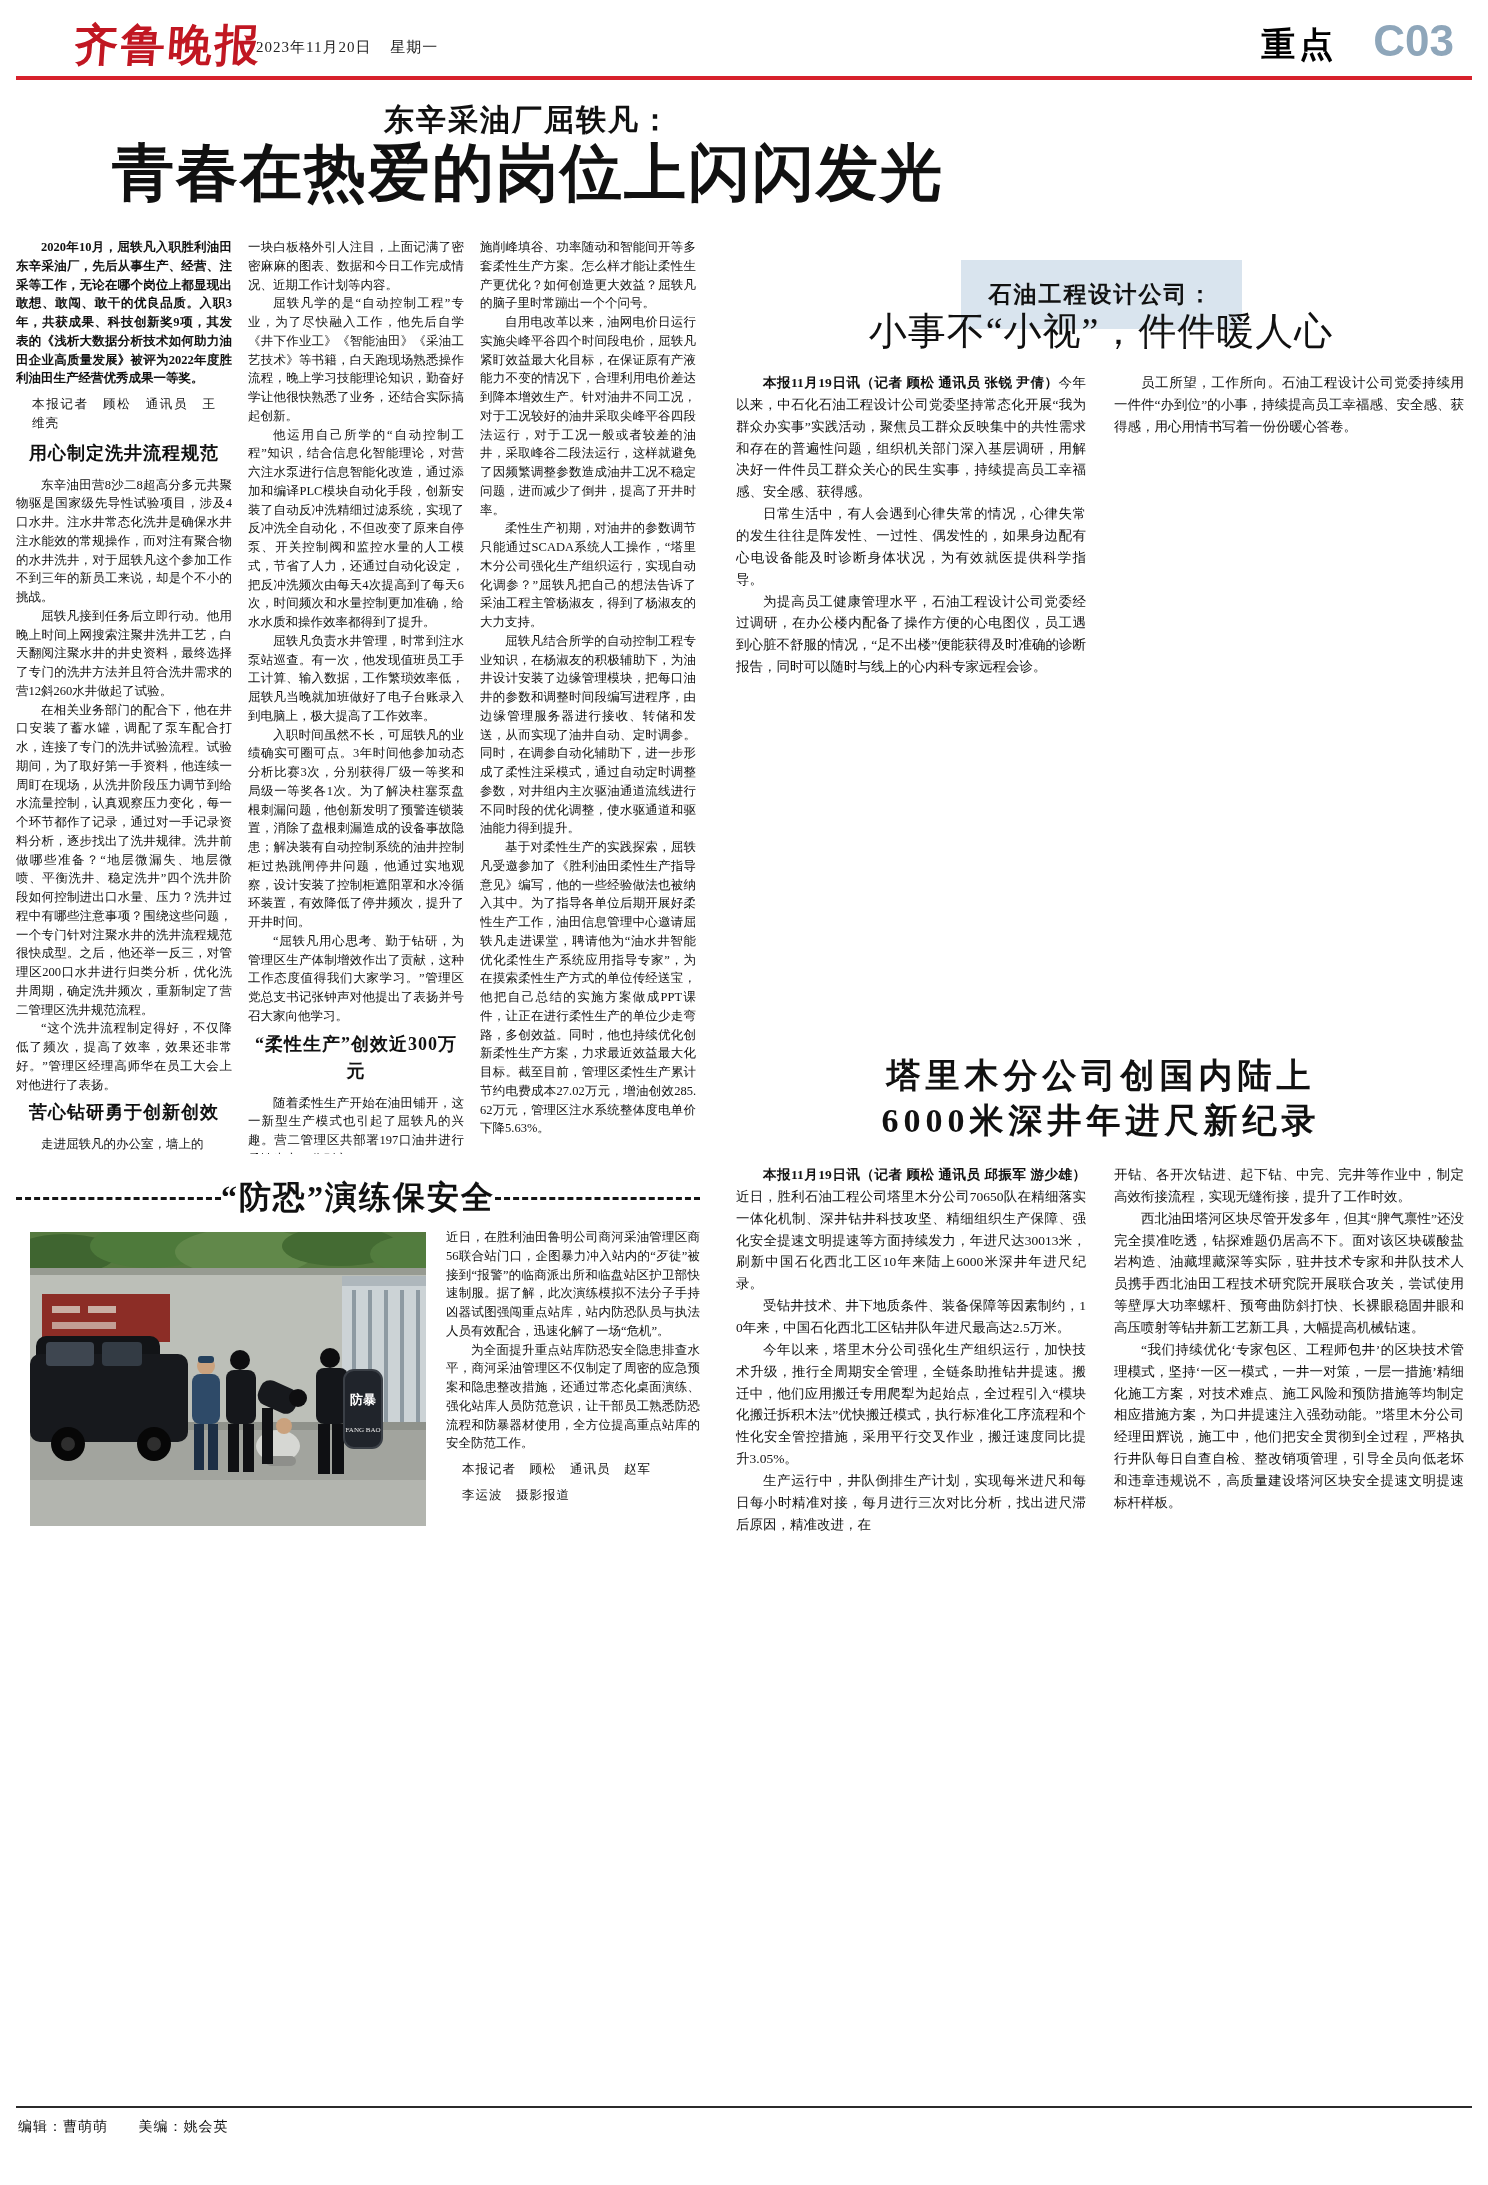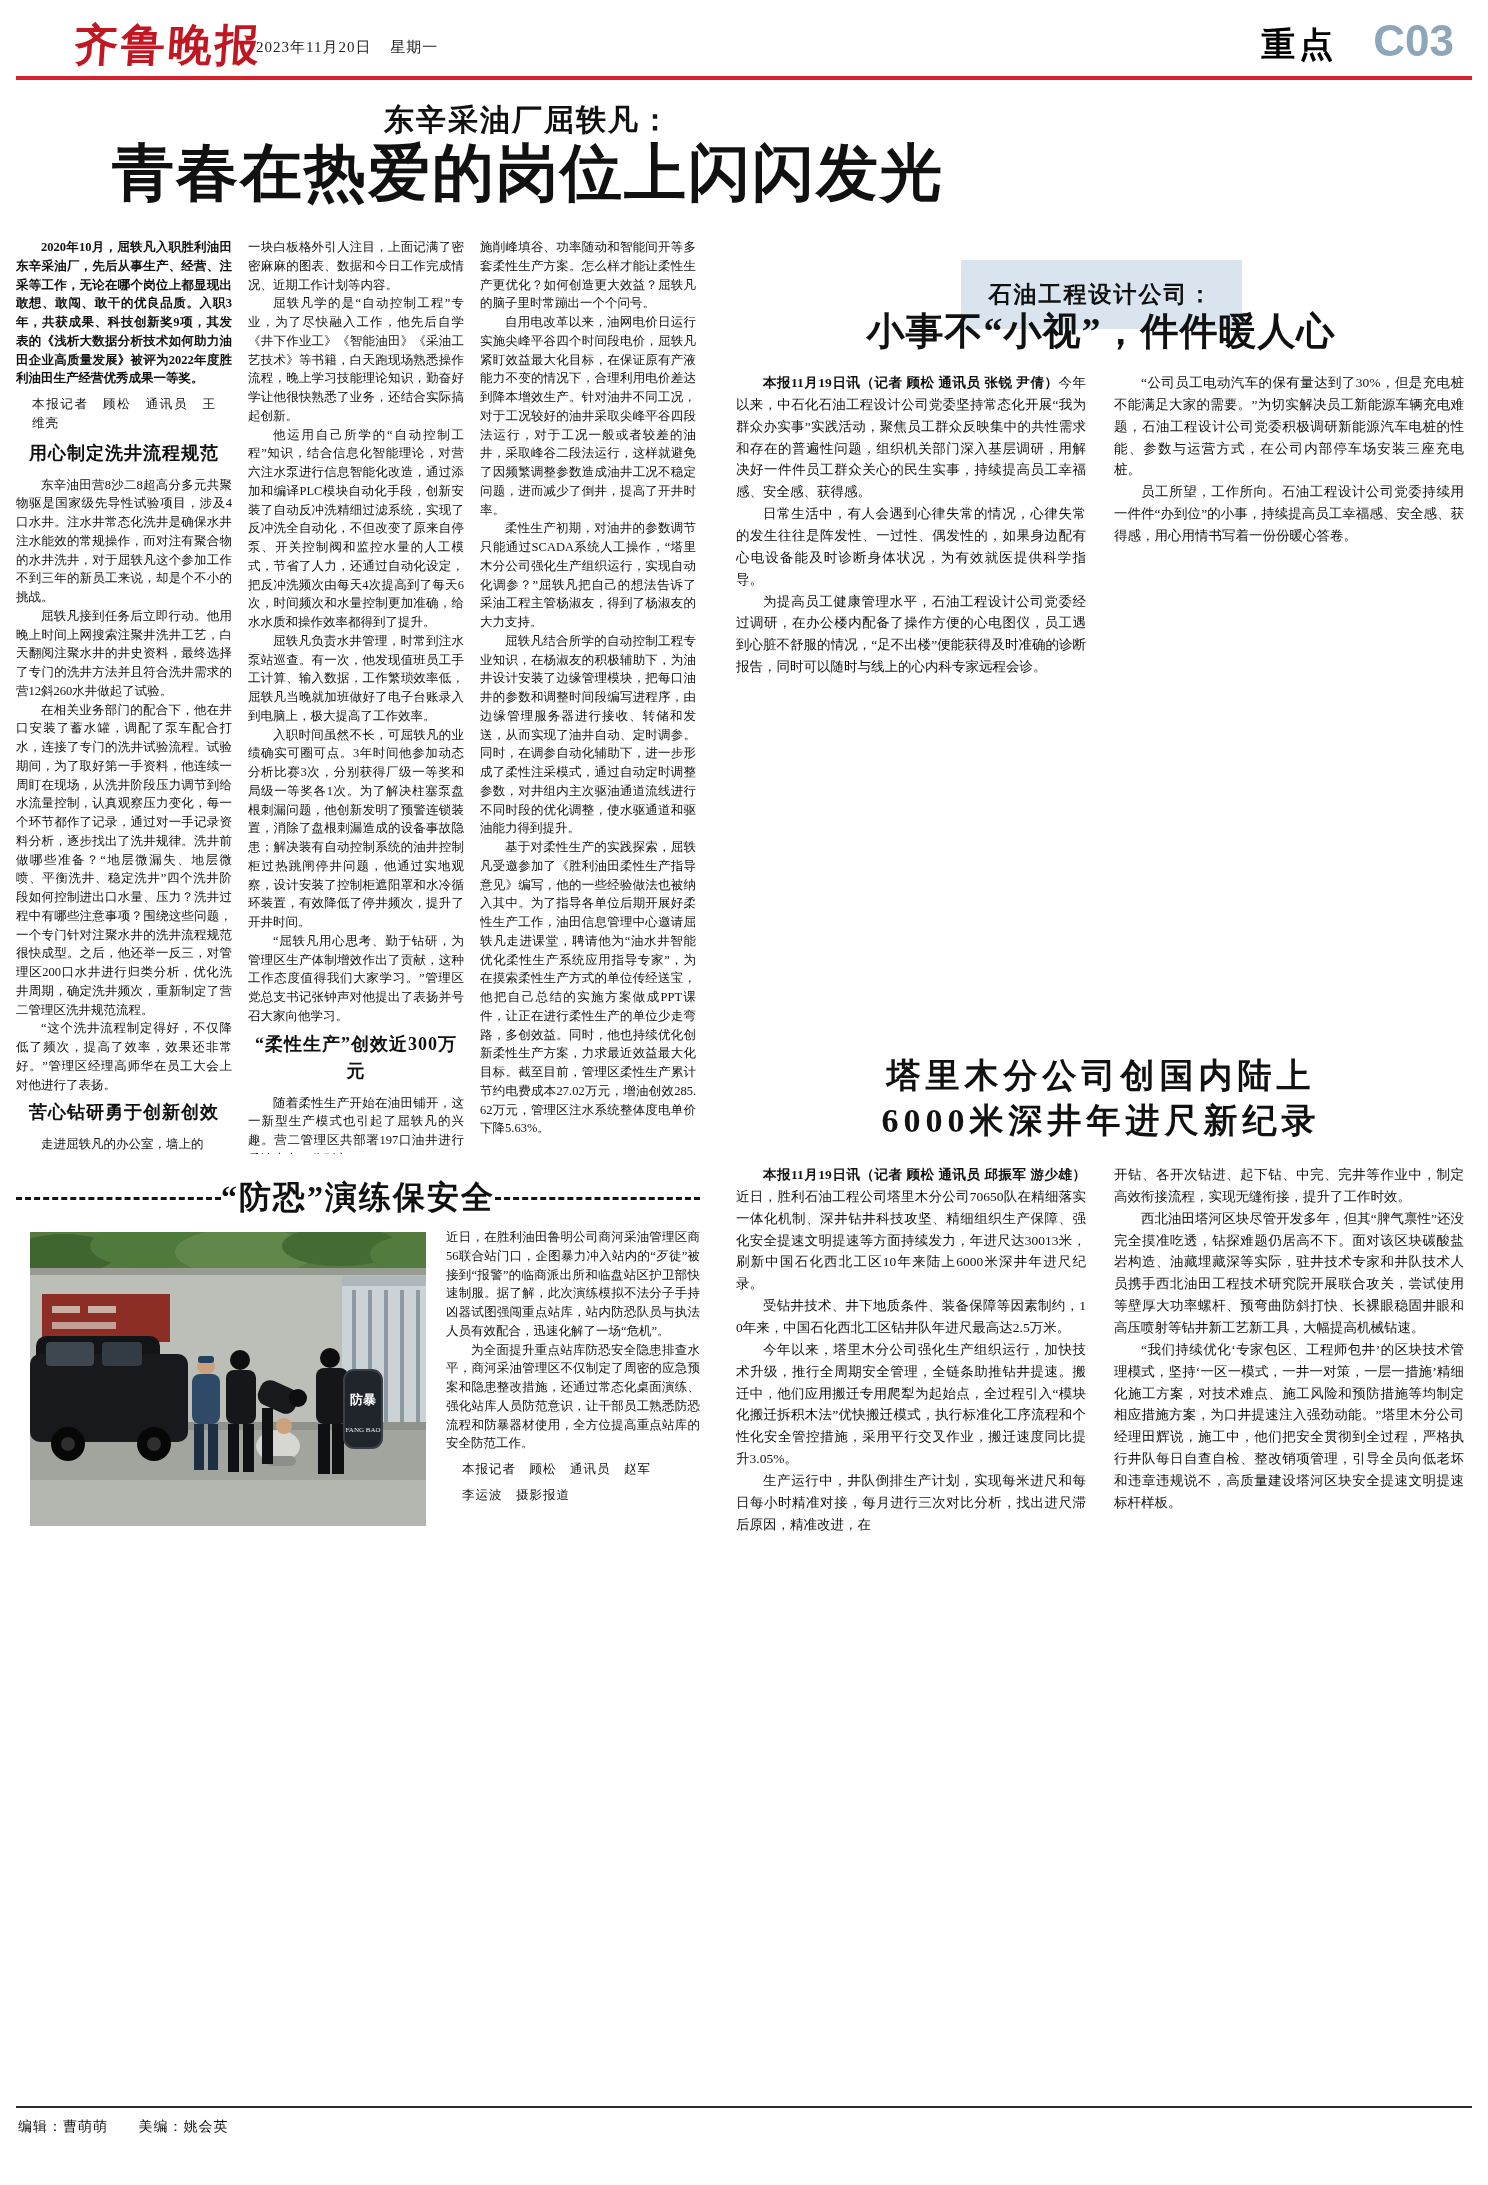--- a/index.html
+++ b/index.html
@@ -25,21 +25,21 @@
 
   .blk-lead{font-weight:bold;text-indent:2em;margin-bottom:4px}
   .blk-p{text-indent:2em}
   .blk-pcont{text-indent:0}
   .blk-byline{font-weight:normal;margin:7px 16px;letter-spacing:1px}
   .blk-subhead{font-weight:900;text-align:center;text-indent:0;font-size:18px;margin:5px 0 9px;letter-spacing:1px}
 
   
   .ra1-kicker-row{position:absolute;left:730px;top:260px;width:742px;text-align:center}
   .ra1-kicker{display:inline-block;background:#d9e4ee;padding:19px 28px;font-size:23px;font-weight:bold;letter-spacing:2px}
-  .ra1-headline{position:absolute;left:730px;top:306px;width:742px;text-align:center;font-size:38px;font-weight:700;letter-spacing:1px}
+  .ra1-headline{position:absolute;left:730px;top:306px;width:742px;text-align:center;font-size:38px;font-weight:400;letter-spacing:1px}
   .ra-col{font-size:13.5px;line-height:1.62}
   .ra1-col{top:372px;height:664px;width:350px}
   .ra2-col{top:1164px;height:932px;width:350px}
   .col-a{left:736px}.col-b{left:1114px}
 
   
   .ra2-headline{position:absolute;left:730px;top:1054px;width:742px;text-align:center;font-size:34px;font-weight:900;letter-spacing:5px;line-height:1.32}
 
   
   .bottom-title-row{position:absolute;left:16px;top:1176px;width:684px;display:flex;align-items:center;}
@@ -104,21 +104,20 @@
   <div class="ra1-kicker-row">
     <span class="ra1-kicker">石油工程设计公司：</span>
   </div>
   <div class="ra1-headline">小事不“小视”，件件暖人心</div>
   <div class="ncol ra-col ra1-col col-a">
       <div class="blk blk-p"><b>本报11月19日讯（记者 顾松 通讯员 张锐 尹倩）</b>今年以来，中石化石油工程设计公司党委坚持常态化开展“我为群众办实事”实践活动，聚焦员工群众反映集中的共性需求和存在的普遍性问题，组织机关部门深入基层调研，用解决好一件件员工群众关心的民生实事，持续提高员工幸福感、安全感、获得感。</div>
       <div class="blk blk-p">日常生活中，有人会遇到心律失常的情况，心律失常的发生往往是阵发性、一过性、偶发性的，如果身边配有心电设备能及时诊断身体状况，为有效就医提供科学指导。</div>
       <div class="blk blk-p">为提高员工健康管理水平，石油工程设计公司党委经过调研，在办公楼内配备了操作方便的心电图仪，员工遇到心脏不舒服的情况，“足不出楼”便能获得及时准确的诊断报告，同时可以随时与线上的心内科专家远程会诊。</div>
     </div>
   <div class="ncol ra-col ra1-col col-b">
-      <div class="blk blk-p">“公司员工电动汽车的保有量达到了30%，但是充电桩不能满足大家的需要。”为切实解决员工新能源车辆充电难题，石油工程设计公司党委积极调研新能源汽车电桩的性能、参数与运营方式，在公司内部停车场安装三座充电桩。</div>
       <div class="blk blk-p">员工所望，工作所向。石油工程设计公司党委持续用一件件“办到位”的小事，持续提高员工幸福感、安全感、获得感，用心用情书写着一份份暖心答卷。</div>
     </div>
 
   <div class="ra2-headline">
     <div>塔里木分公司创国内陆上</div>
     <div>6000米深井年进尺新纪录</div>
   </div>
   <div class="ncol ra-col ra2-col col-a">
       <div class="blk blk-p"><b>本报11月19日讯（记者 顾松 通讯员 邱振军 游少雄）</b>近日，胜利石油工程公司塔里木分公司70650队在精细落实一体化机制、深井钻井科技攻坚、精细组织生产保障、强化安全提速文明提速等方面持续发力，年进尺达30013米，刷新中国石化西北工区10年来陆上6000米深井年进尺纪录。</div>
       <div class="blk blk-p">受钻井技术、井下地质条件、装备保障等因素制约，10年来，中国石化西北工区钻井队年进尺最高达2.5万米。</div>

